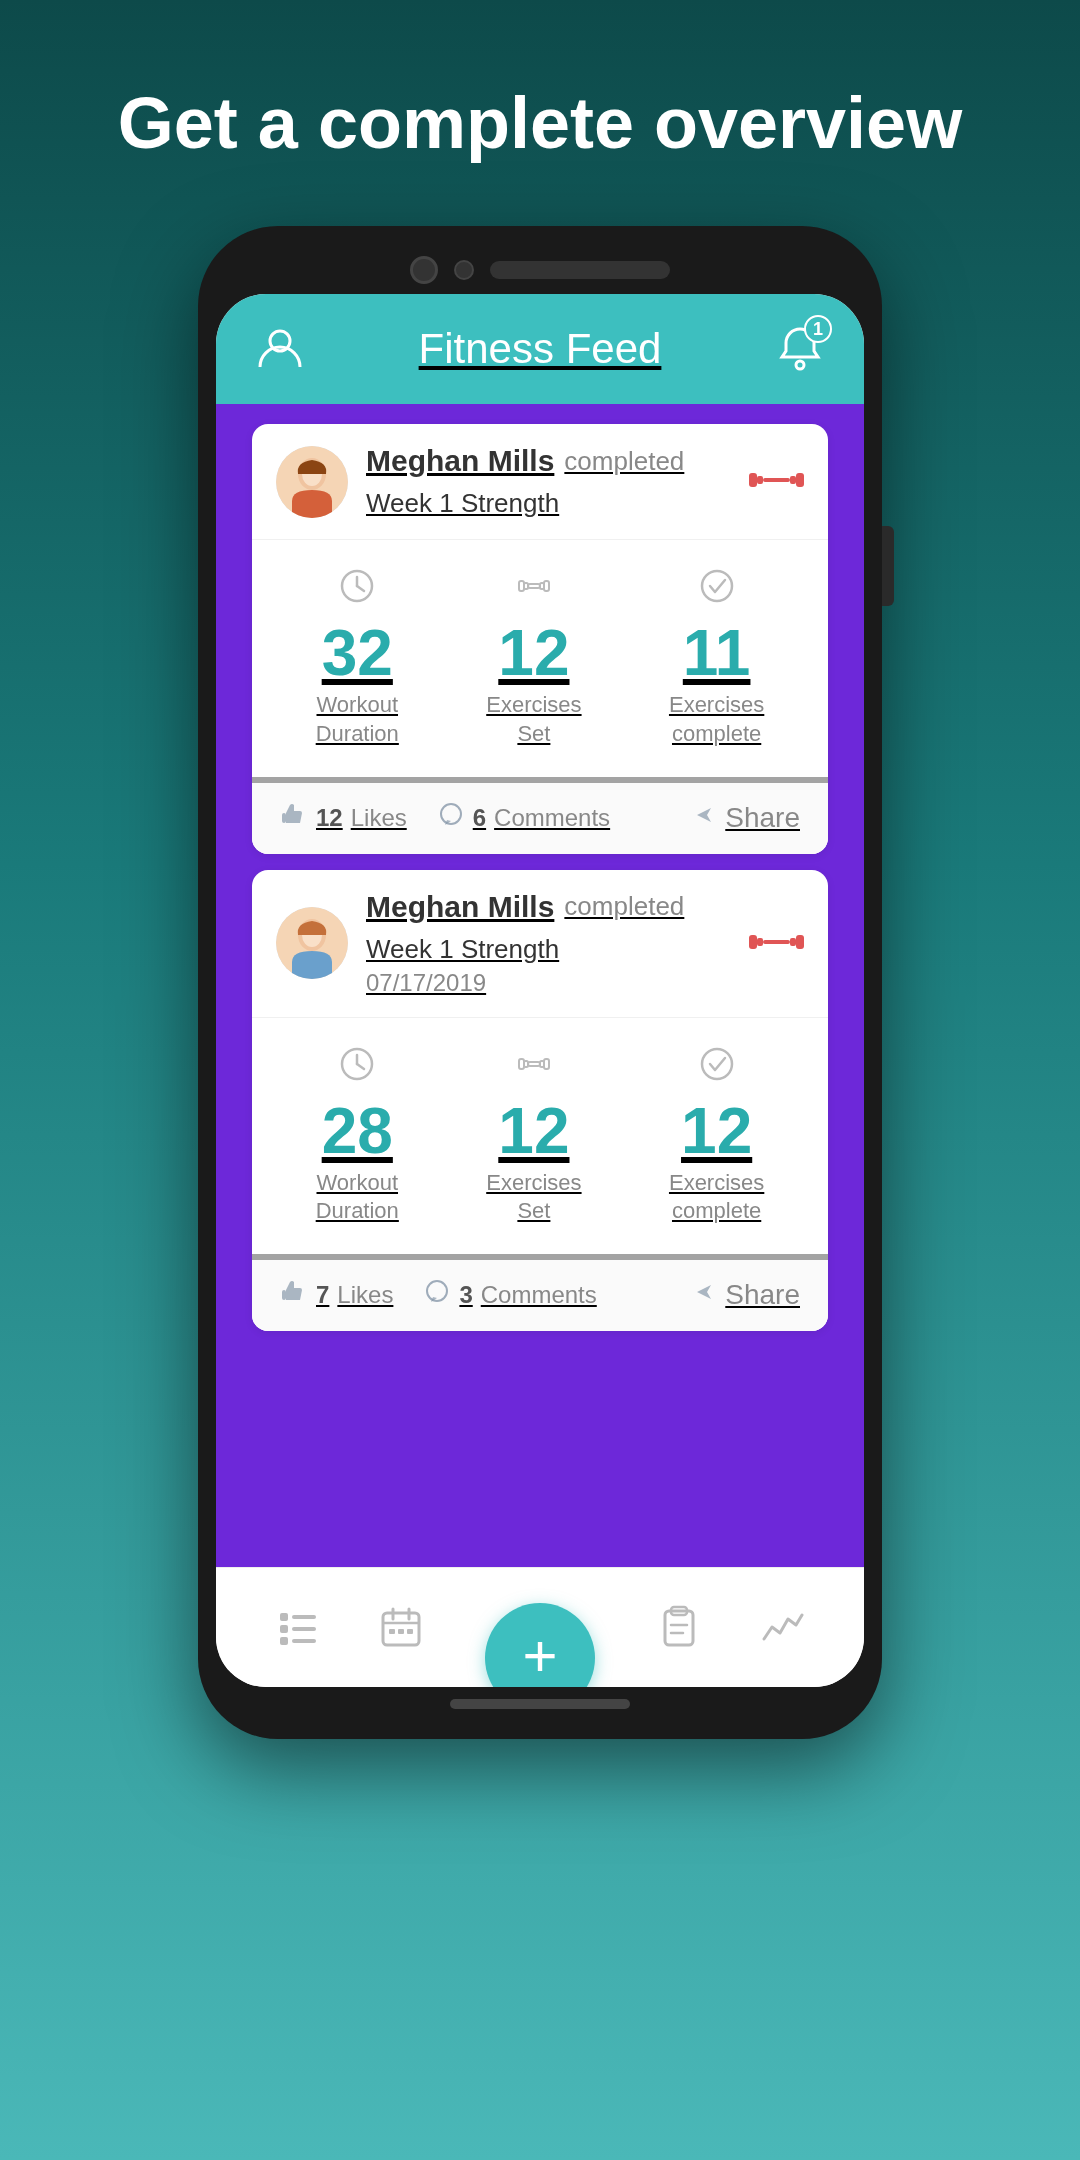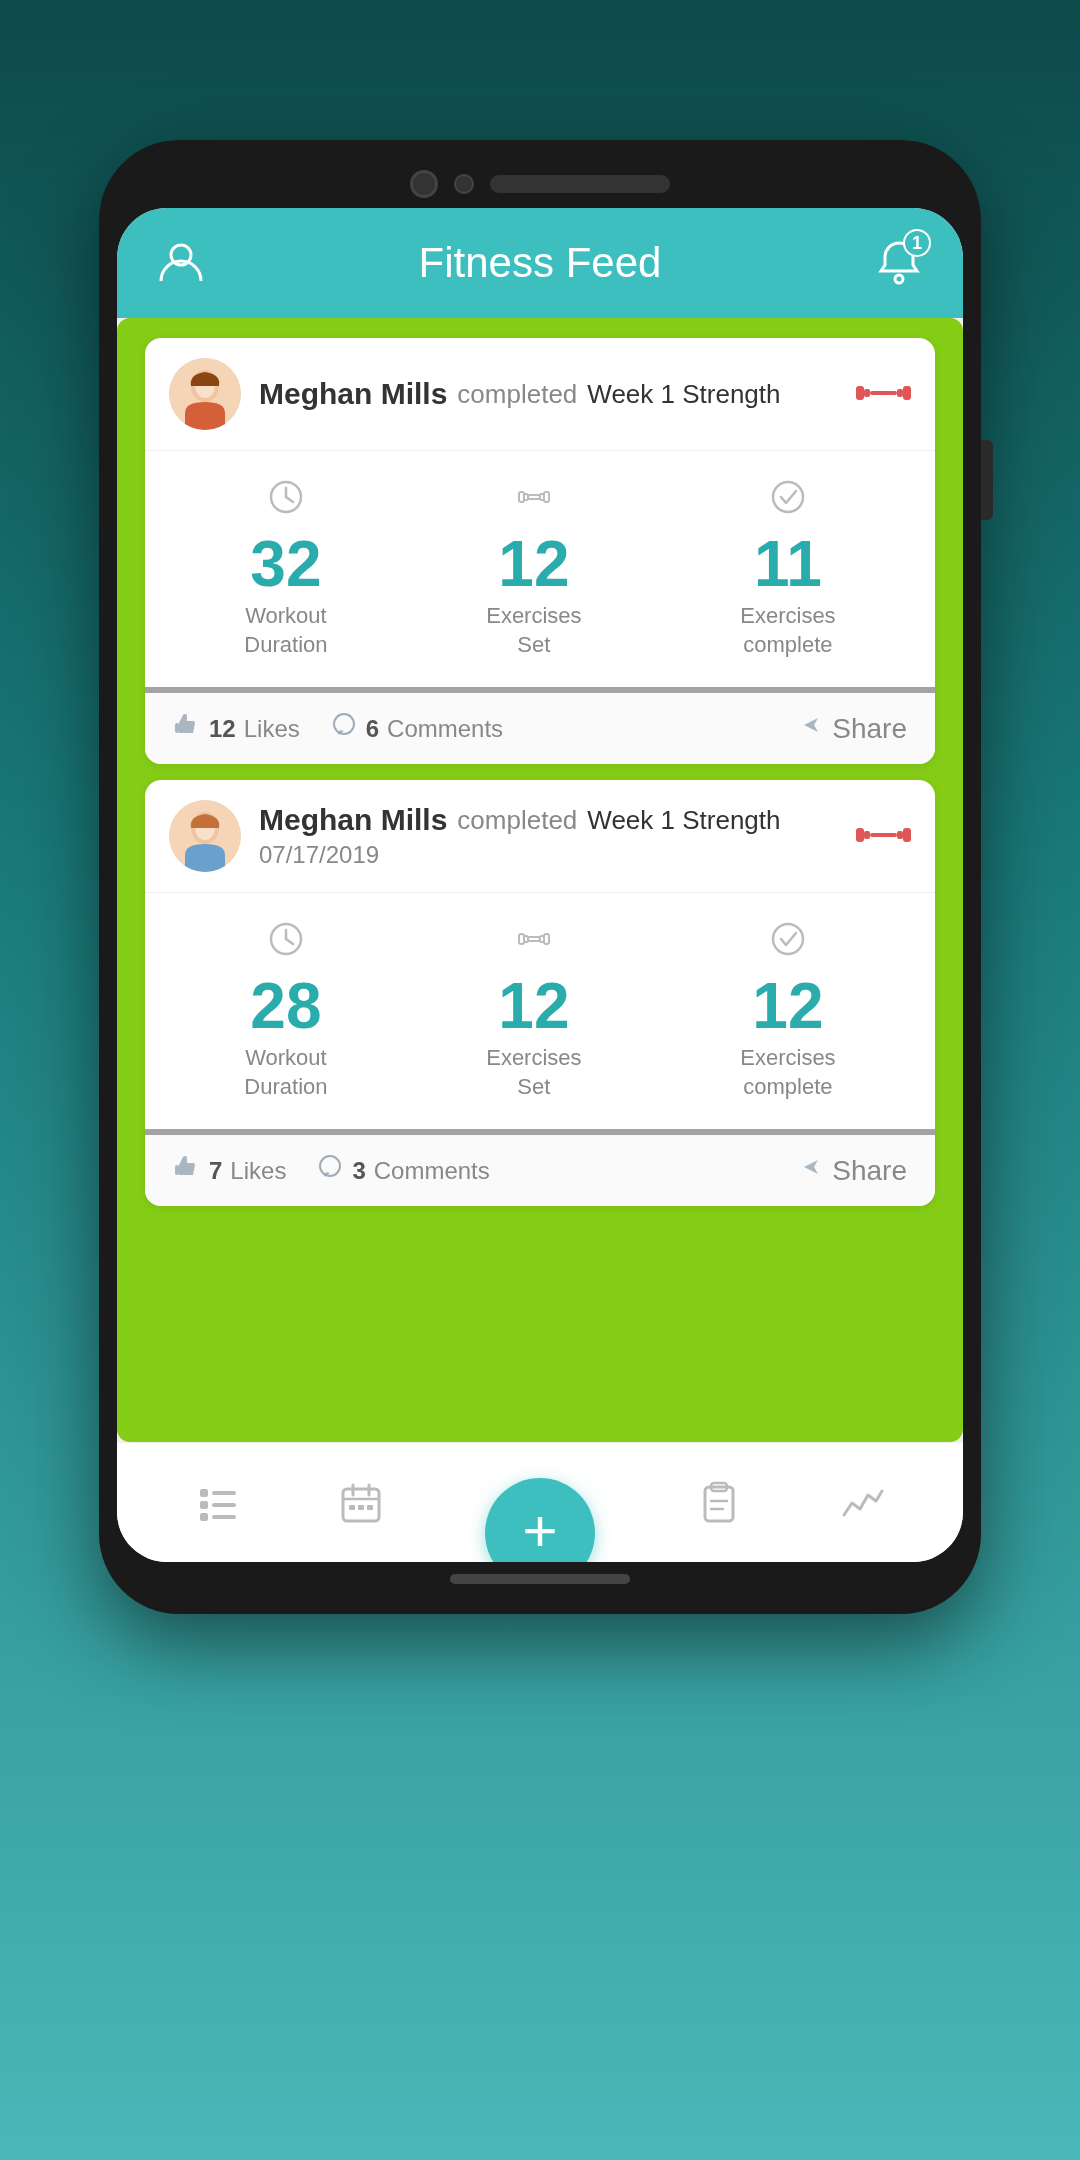--- a/index.html
+++ b/index.html
@@ -21,26 +21,27 @@
       font-weight: 900;
       font-size: 72px;
       line-height: 1.2;
       margin-top: 80px;
       margin-bottom: 60px;
       padding: 0 60px;
     }
 
     
     .phone-frame {
-      width: 882px;
+      width: 684px;
       background: #1a1a1a;
       border-radius: 80px;
       padding: 30px 18px 30px 18px;
       position: relative;
       box-shadow: 0 30px 80px rgba(0,0,0,0.5);
+      text-decoration: underline;
     }
 
     .phone-notch-area {
       display: flex;
       align-items: center;
       justify-content: center;
       margin-bottom: 10px;
       gap: 16px;
     }
     .phone-camera {
@@ -112,26 +113,25 @@
       height: 28px;
       border-radius: 50%;
       display: flex;
       align-items: center;
       justify-content: center;
       font-weight: bold;
     }
 
     
     .feed-content {
-      background: #84cc16;
-      padding: 20px 28px;
+      background: #6d28d9;
+      padding: 20px 36px;
       display: flex;
       flex-direction: column;
       gap: 16px;
-      border-radius: 13px;
     }
 
     
     .workout-card {
       background: white;
       border-radius: 16px;
       overflow: hidden;
       box-shadow: 0 2px 8px rgba(0,0,0,0.08);
     }
     .card-header {
@@ -297,20 +297,21 @@
       width: 180px;
       height: 10px;
       background: #444;
       border-radius: 5px;
     }
   </style>
 </head>
 <body>
 
 <div class="hero-text">
+  <div>Get a complete overview</div>
 </div>
 
 <div class="phone-frame">
 
   <div class="phone-notch-area">
     <div class="phone-camera"></div>
     <div class="phone-camera-small"></div>
     <div class="phone-speaker"></div>
   </div>
 

